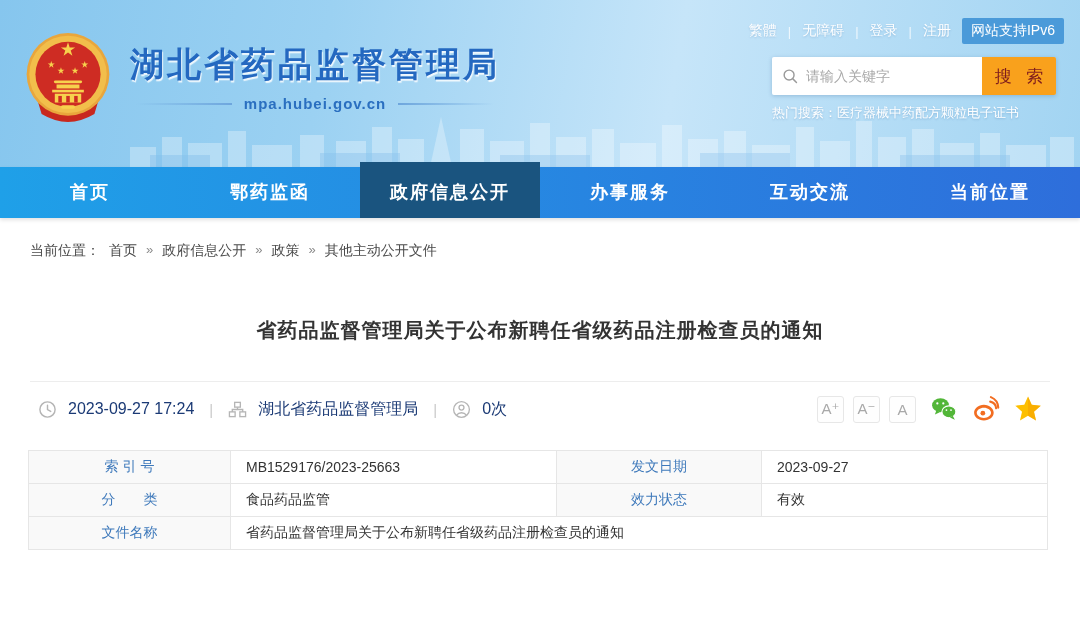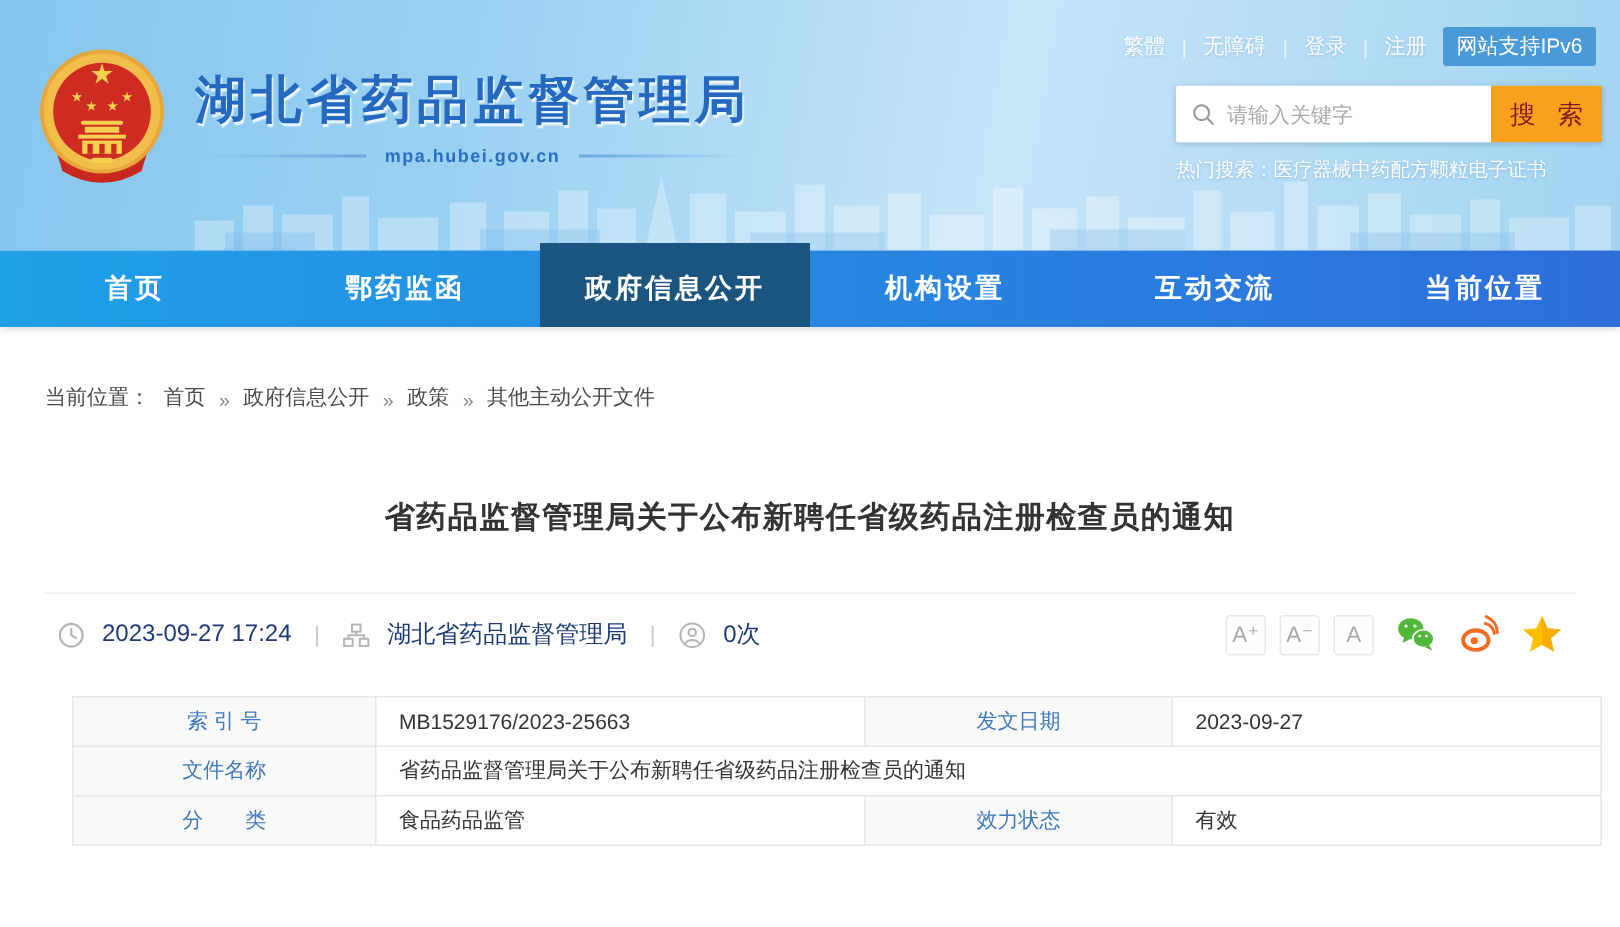--- a/index.html
+++ b/index.html
@@ -16,26 +16,26 @@
   .topbar .tb-link { cursor:pointer; text-shadow:0 1px 2px rgba(50,100,160,.25); }
   .topbar .tb-sep { opacity:.75; font-size:13px; }
   .ipv6-chip { background:#4a9ad9; color:#fff; padding:4px 9px; border-radius:2px; cursor:pointer; }
 
   .brand { position:absolute; left:24px; top:30px; display:flex; align-items:center; z-index:2; }
   .emblem { width:88px; height:94px; }
   .brand-text { margin-left:18px; }
   .site-title { font-size:34px; font-weight:bold; color:#2468c0; letter-spacing:3px;
     text-shadow:1px 2px 1px rgba(255,255,255,.85); }
   .site-url-row { display:flex; align-items:center; gap:12px; margin-top:7px; padding:0 6px; }
-  .site-url { color:#2a6fc0; font-size:12px; font-weight:bold; letter-spacing:1px; }
+  .site-url { color:#2a6fc0; font-size:15px; font-weight:bold; letter-spacing:1px; }
   .url-line { height:2px; flex:1; min-width:60px; }
   .url-line.left  { background:linear-gradient(90deg,rgba(90,140,200,0),#6ea6dd); }
   .url-line.right { background:linear-gradient(90deg,#6ea6dd,rgba(90,140,200,0)); }
 
-  .search-wrap { position:absolute; right:12px; top:57px; width:284px; z-index:2; }
+  .search-wrap { position:absolute; right:24px; top:57px; width:284px; z-index:2; }
   .search-row { display:flex; height:38px; border-radius:2px; overflow:hidden;
     box-shadow:0 1px 4px rgba(30,80,130,.25); }
   .search-input-box { position:relative; flex:1; background:#fff; }
   .search-input-box svg { position:absolute; left:9px; top:10px; width:18px; height:18px; }
   .search-input { width:100%; height:100%; border:0; outline:none; padding:0 8px 0 34px;
     font-size:14px; color:#333; font-family:inherit; }
   .search-input::placeholder { color:#a9a9a9; }
   .search-btn { width:74px; border:0; background:#f9a11c; color:#7f1d1d; font-size:17px;
     letter-spacing:5px; padding-left:5px; cursor:pointer; font-family:inherit; }
   .hot-row { margin-top:9px; display:flex; align-items:center; color:#fff; font-size:13px;
@@ -43,42 +43,42 @@
   .hot-kw { cursor:pointer; }
 
   
   .main-nav { position:relative; height:51px; display:flex; z-index:4;
     background:linear-gradient(90deg,#1fa0e8,#2e6edb); box-shadow:0 2px 4px rgba(0,0,0,.12); }
   .nav-item { flex:1; text-align:center; line-height:51px; color:#fff; font-size:18px;
     font-weight:bold; letter-spacing:2px; cursor:pointer; }
   .nav-item.active { background:#1a547f; height:56px; margin-top:-5px; line-height:61px; }
 
   
-  .breadcrumb { padding:38px 30px 0; display:flex; align-items:flex-end; gap:9px;
+  .breadcrumb { padding:24px 30px 0; display:flex; align-items:flex-start; gap:9px;
     font-size:14px; color:#4a4a4a; }
   .crumb { cursor:pointer; }
   .crumb-sep { color:#8a8a8a; font-size:13px; }
 
   .article-title { margin-top:57px; text-align:center; font-size:20px; font-weight:bold;
     color:#333; letter-spacing:1px; }
 
   .divider { margin:37px 30px 0; border-top:1px solid #ededed; }
 
   .meta-row { margin:0 30px; padding:13px 8px 0; display:flex; justify-content:space-between;
     align-items:center; }
   .meta-left { display:flex; align-items:center; gap:11px; color:#1b3a75; font-size:16px;justify-content:center; }
   .meta-left svg { width:19px; height:19px; }
   .meta-sep { color:#c9c9c9; font-size:15px; padding:0 4px; }
   .meta-right { display:flex; align-items:center; gap:9px; }
   .font-btn { width:27px; height:27px; border:1px solid #e7e7e7; border-radius:3px; background:#fefefe;
     color:#a9a9a9; font-size:15px; display:flex; align-items:center; justify-content:center;
     cursor:pointer; font-family:inherit; }
   .share-icon { width:28px; height:28px; cursor:pointer; margin-left:5px; }
 
-  .info-table { margin:27px 48px 0; width:1020px; border-collapse:collapse; font-size:14px; }
+  .info-table { margin:27px 28px 0; width:1020px; border-collapse:collapse; font-size:14px; }
   .info-table td { border:1px solid #e6e6e6; height:33px; }
   .info-table td.lbl { background:#f9f9f9; color:#3e79bb; text-align:center; }
   .info-table td.val { padding:0 15px; color:#333; }
 </style>
 </head>
 <body>
 
 <header class="site-header">
   <svg class="skyline" viewBox="0 0 1080 52" preserveAspectRatio="none">
     <g fill="rgba(255,255,255,0.55)">
@@ -183,21 +183,21 @@
       <span class="hot-kw">中药配方颗粒</span>
       <span class="hot-kw">电子证书</span>
     </div>
   </div>
 </header>
 
 <nav class="main-nav">
   <div class="nav-item">首页</div>
   <div class="nav-item">鄂药监函</div>
   <div class="nav-item active">政府信息公开</div>
-  <div class="nav-item">机构设置</div>
+  <div class="nav-item">办事服务</div>
   <div class="nav-item">互动交流</div>
   <div class="nav-item">当前位置</div>
 </nav>
 
 <main>
   <div class="breadcrumb">
     <span>当前位置：</span>
     <span class="crumb">首页</span>
     <span class="crumb-sep">»</span>
     <span class="crumb">政府信息公开</span>
@@ -269,24 +269,24 @@
         <col>
       </colgroup>
     <tbody>
       <tr>
         <td class="lbl">索 引 号</td>
         <td class="val">MB1529176/2023-25663</td>
         <td class="lbl">发文日期</td>
         <td class="val">2023-09-27</td>
       </tr>
       <tr>
-        <td class="lbl">文件名称</td>
-        <td class="val" colspan="3">省药品监督管理局关于公布新聘任省级药品注册检查员的通知</td>
-      </tr>
-      <tr>
         <td class="lbl">分　　类</td>
         <td class="val">食品药品监管</td>
         <td class="lbl">效力状态</td>
         <td class="val">有效</td>
       </tr>
+      <tr>
+        <td class="lbl">文件名称</td>
+        <td class="val" colspan="3">省药品监督管理局关于公布新聘任省级药品注册检查员的通知</td>
+      </tr>
     </tbody>
   </table>
 </main>
 
 </body></html>

